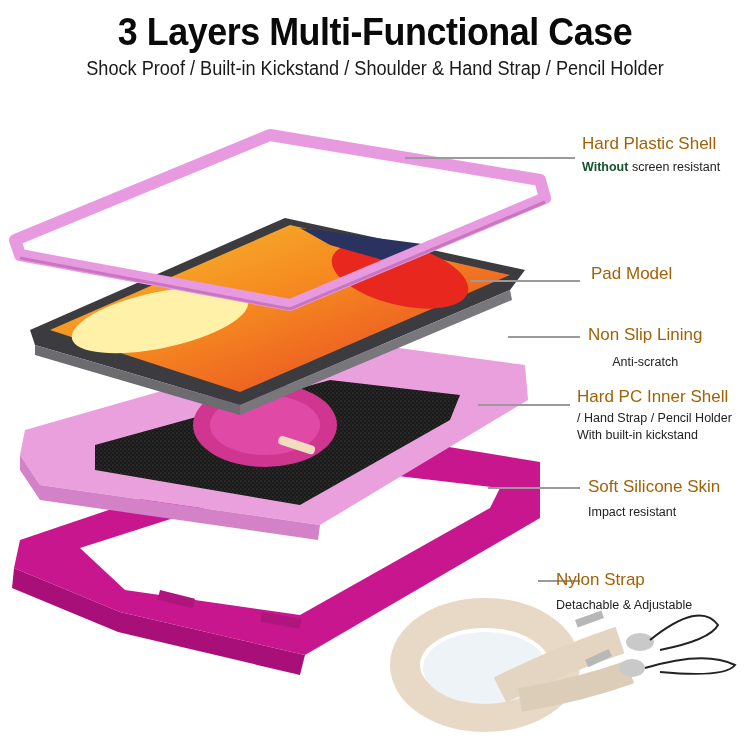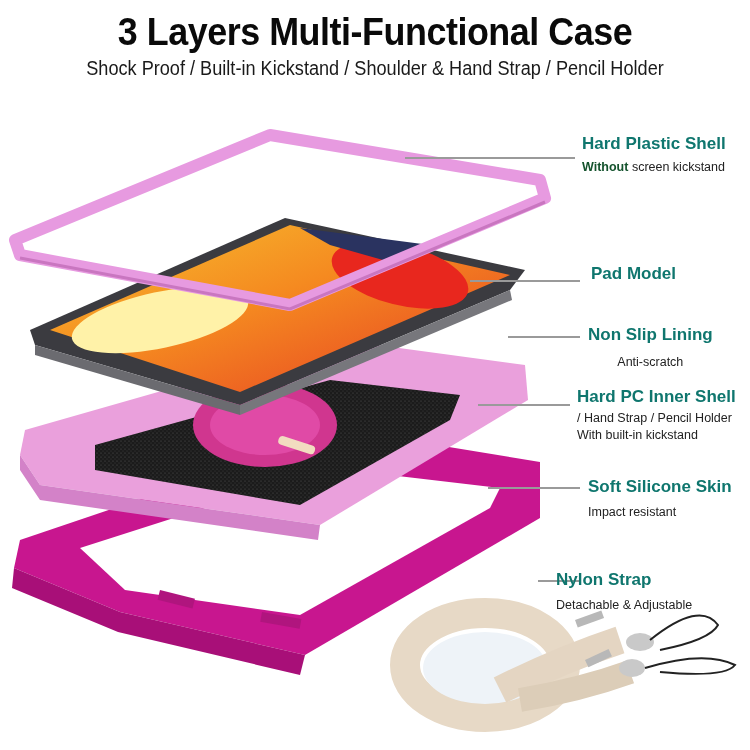--- a/index.html
+++ b/index.html
@@ -1,21 +1,21 @@
 <!DOCTYPE html>
 <html><head>
 <meta charset="utf-8">
 <style>
   html, body { margin:0; padding:0; background:#ffffff; }
   body { width:750px; height:750px; position:relative; overflow:hidden; font-family:"Liberation Sans", sans-serif; color:#111; }
   .title { position:absolute; left:0; top:10px; width:750px; text-align:center; font-weight:bold; font-size:39px; letter-spacing:-0.5px; color:#0a0a0a; transform:scaleX(0.92); transform-origin:center; }
   .subtitle { position:absolute; left:0; top:57px; width:750px; text-align:center; font-size:19.5px; color:#1a1a1a; transform:scaleX(0.93); transform-origin:center; }
   .illus { position:absolute; left:0; top:0; width:750px; height:750px; }
   .callout { position:absolute; }
-  .callout .h { font-weight:bold; font-size:17px; color:#0f766e; white-space:nowrap; }
+  .callout .h { font-weight:normal; font-size:17px; color:#a16207; white-space:nowrap; }
   .callout .d { font-size:12.5px; color:#222; margin-top:5px; white-space:nowrap; line-height:17px; }
   .callout .d .red { color:#14532d; font-weight:bold; }
   .line { position:absolute; height:1.5px; background:#9a9a9a; }
 </style>
 </head>
 <body>
 
 <div class="title">3 Layers Multi-Functional Case</div>
 <div class="subtitle">Shock Proof / Built-in Kickstand / Shoulder &amp; Hand Strap / Pencil Holder</div>
 
@@ -83,21 +83,21 @@
 
 <div class="line" style="left:405px; top:157px; width:170px;"></div>
 <div class="line" style="left:470px; top:280px; width:110px;"></div>
 <div class="line" style="left:508px; top:336px; width:72px;"></div>
 <div class="line" style="left:478px; top:404px; width:92px;"></div>
 <div class="line" style="left:488px; top:487px; width:92px;"></div>
 <div class="line" style="left:538px; top:580px; width:42px;"></div>
 
 <div class="callout" style="left:582px; top:134px;">
   <div class="h">Hard Plastic Shell</div>
-  <div class="d"><span class="red">Without</span><span> screen kickstand</span></div>
+  <div class="d"><span class="red">Without</span><span> screen resistant</span></div>
 </div>
 
 <div class="callout" style="left:591px; top:264px;">
   <div class="h">Pad Model</div>
 </div>
 
 <div class="callout" style="left:588px; top:325px;text-align:center;">
   <div class="h">Non Slip Lining</div>
   <div class="d" style="margin-top:9px;">Anti-scratch</div>
 </div>

